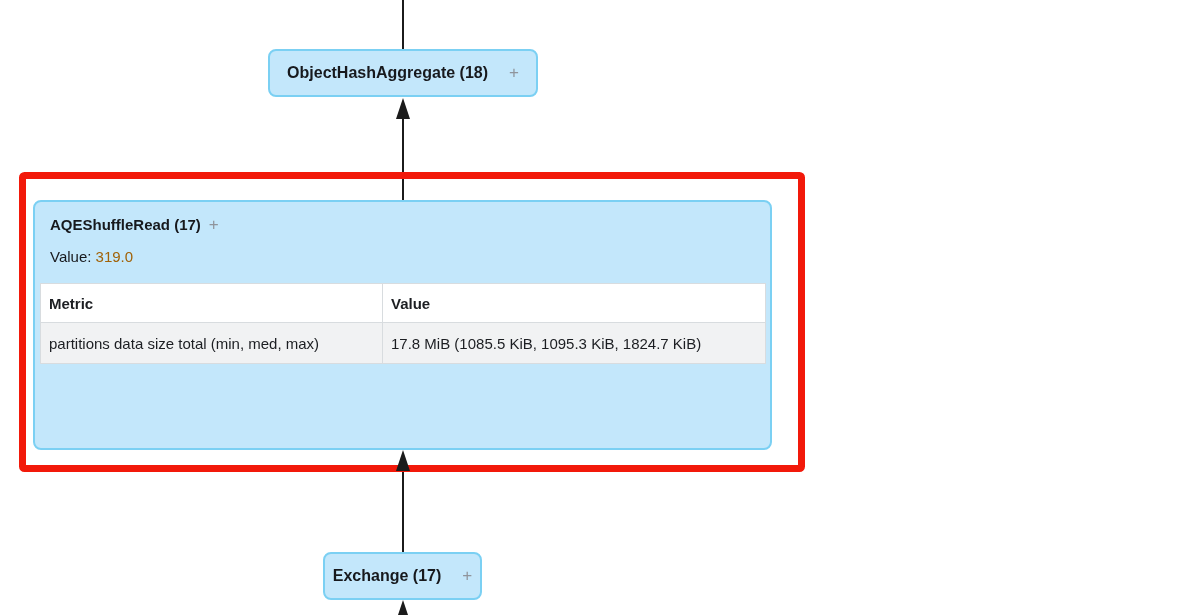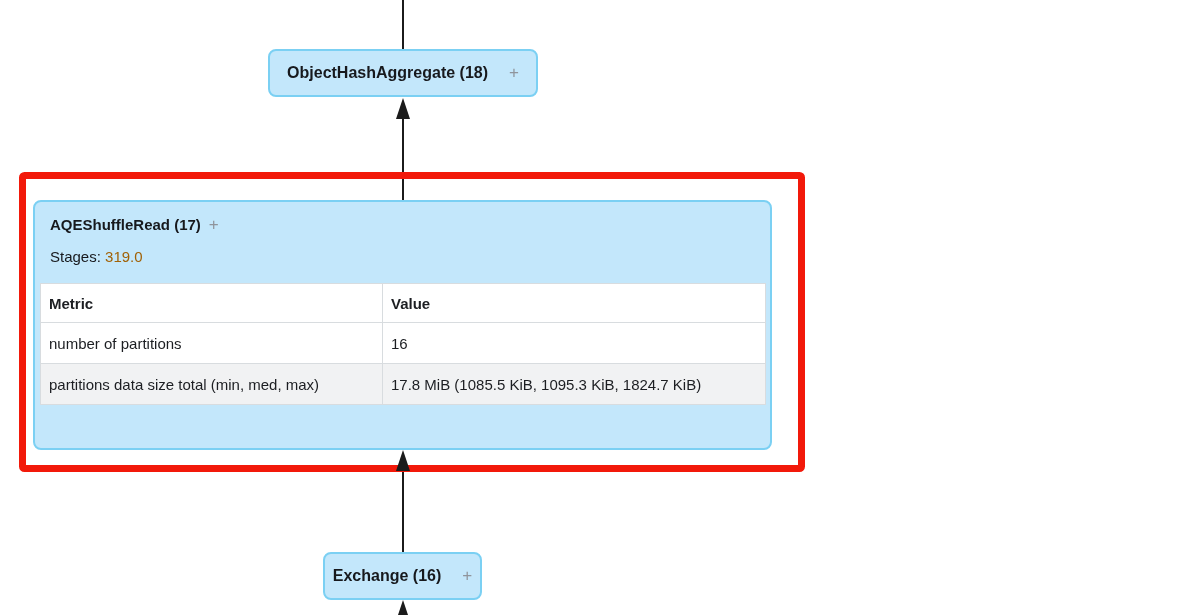--- a/index.html
+++ b/index.html
@@ -121,45 +121,41 @@
     <span>ObjectHashAggregate (18)</span>
     <span class="plus">+</span>
   </div>
 
   <div class="panel">
     <div class="panel-title">
       <span>AQEShuffleRead (17)</span>
       <span class="plus">+</span>
     </div>
     <div class="panel-stages">
-      <span>Stages:</span>
+      <span>Value:</span>
       <span class="stage-link">319.0</span>
     </div>
     <table class="metrics">
       <colgroup>
           <col class="col-metric">
           <col class="col-value">
         </colgroup>
       <thead>
         <tr>
           <th>Metric</th>
           <th>Value</th>
         </tr>
       </thead>
       <tbody>
-        <tr>
-          <td>number of partitions</td>
-          <td>16</td>
-        </tr>
         <tr class="alt">
           <td>partitions data size total (min, med, max)</td>
           <td>17.8 MiB (1085.5 KiB, 1095.3 KiB, 1824.7 KiB)</td>
         </tr>
       </tbody>
     </table>
   </div>
 
   <div class="node" style="left:323px; top:552px; width:159px; height:48px;">
-    <span>Exchange (16)</span>
+    <span>Exchange (17)</span>
     <span class="plus">+</span>
   </div>
 
 </div>
 
 </body></html>

